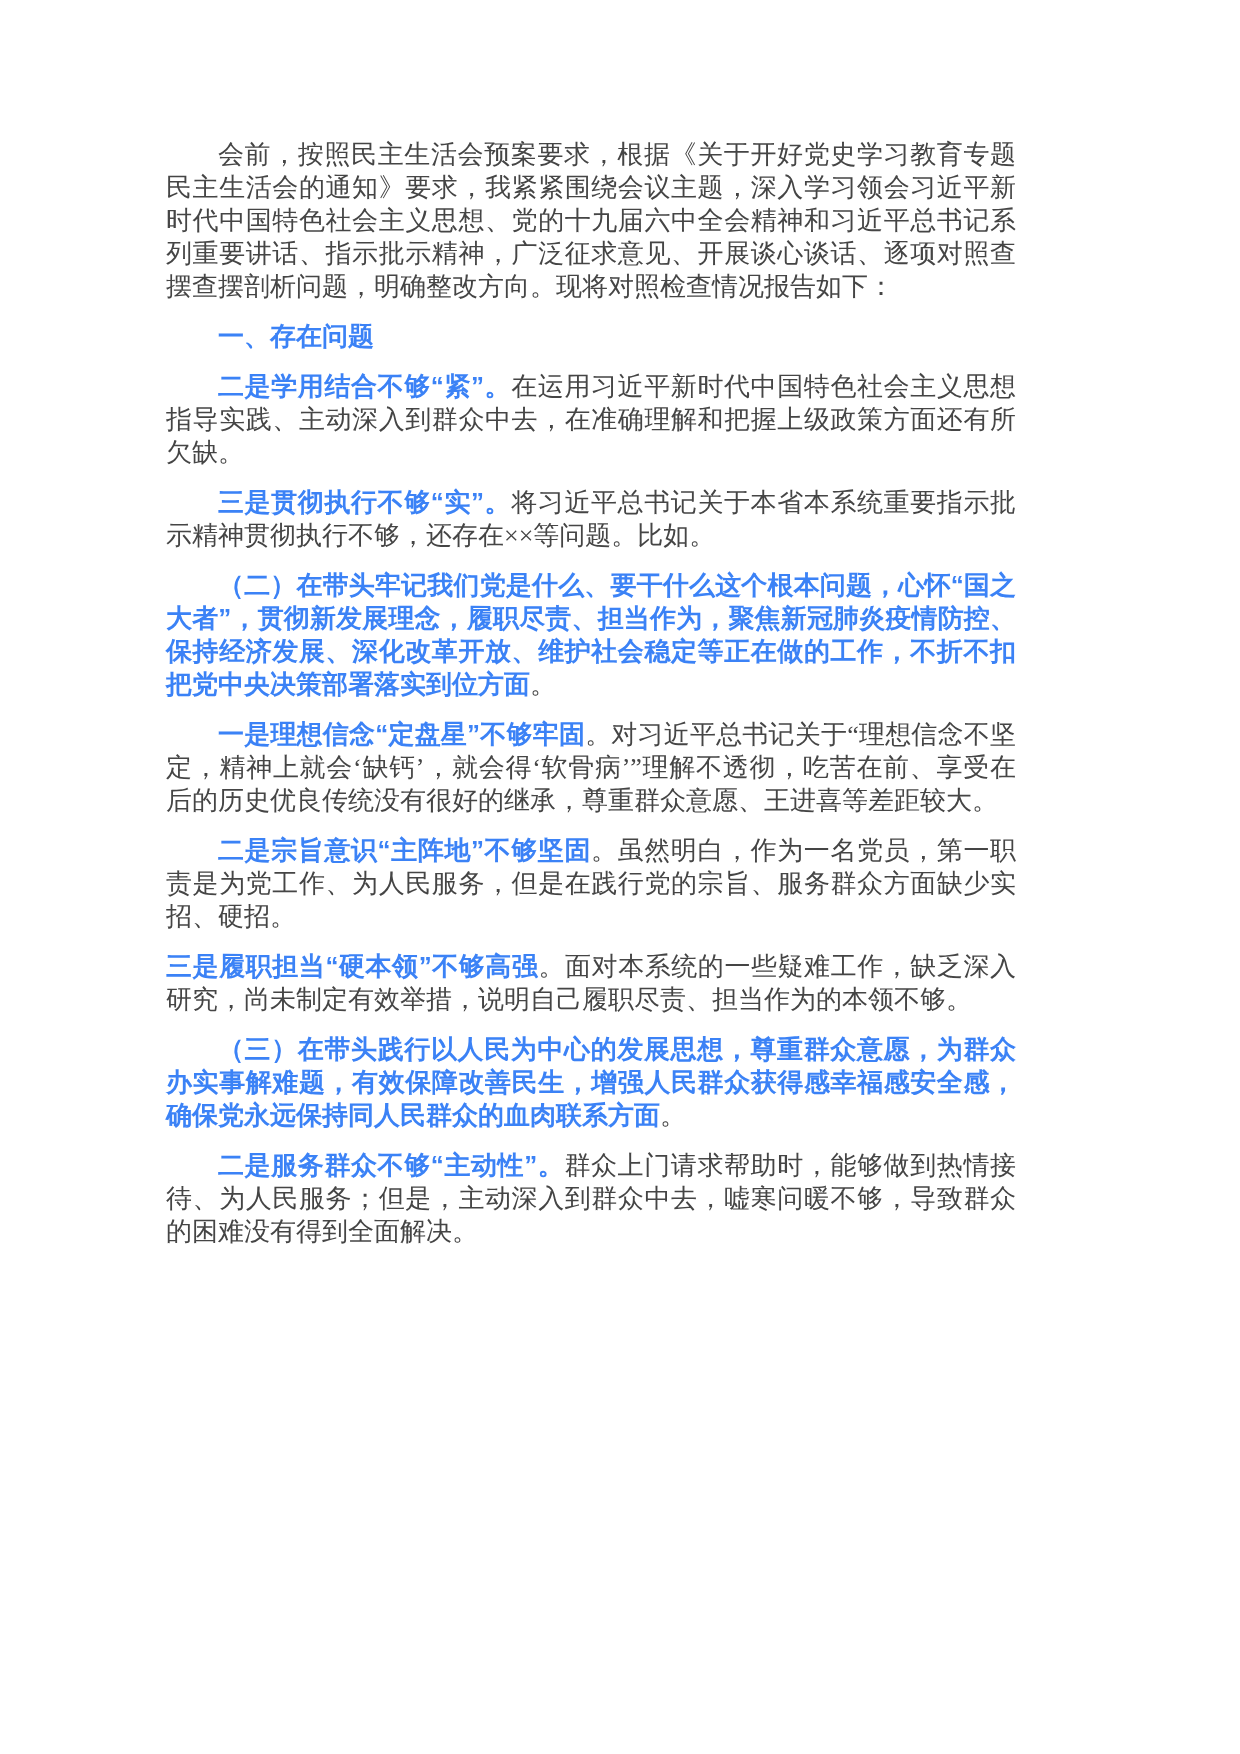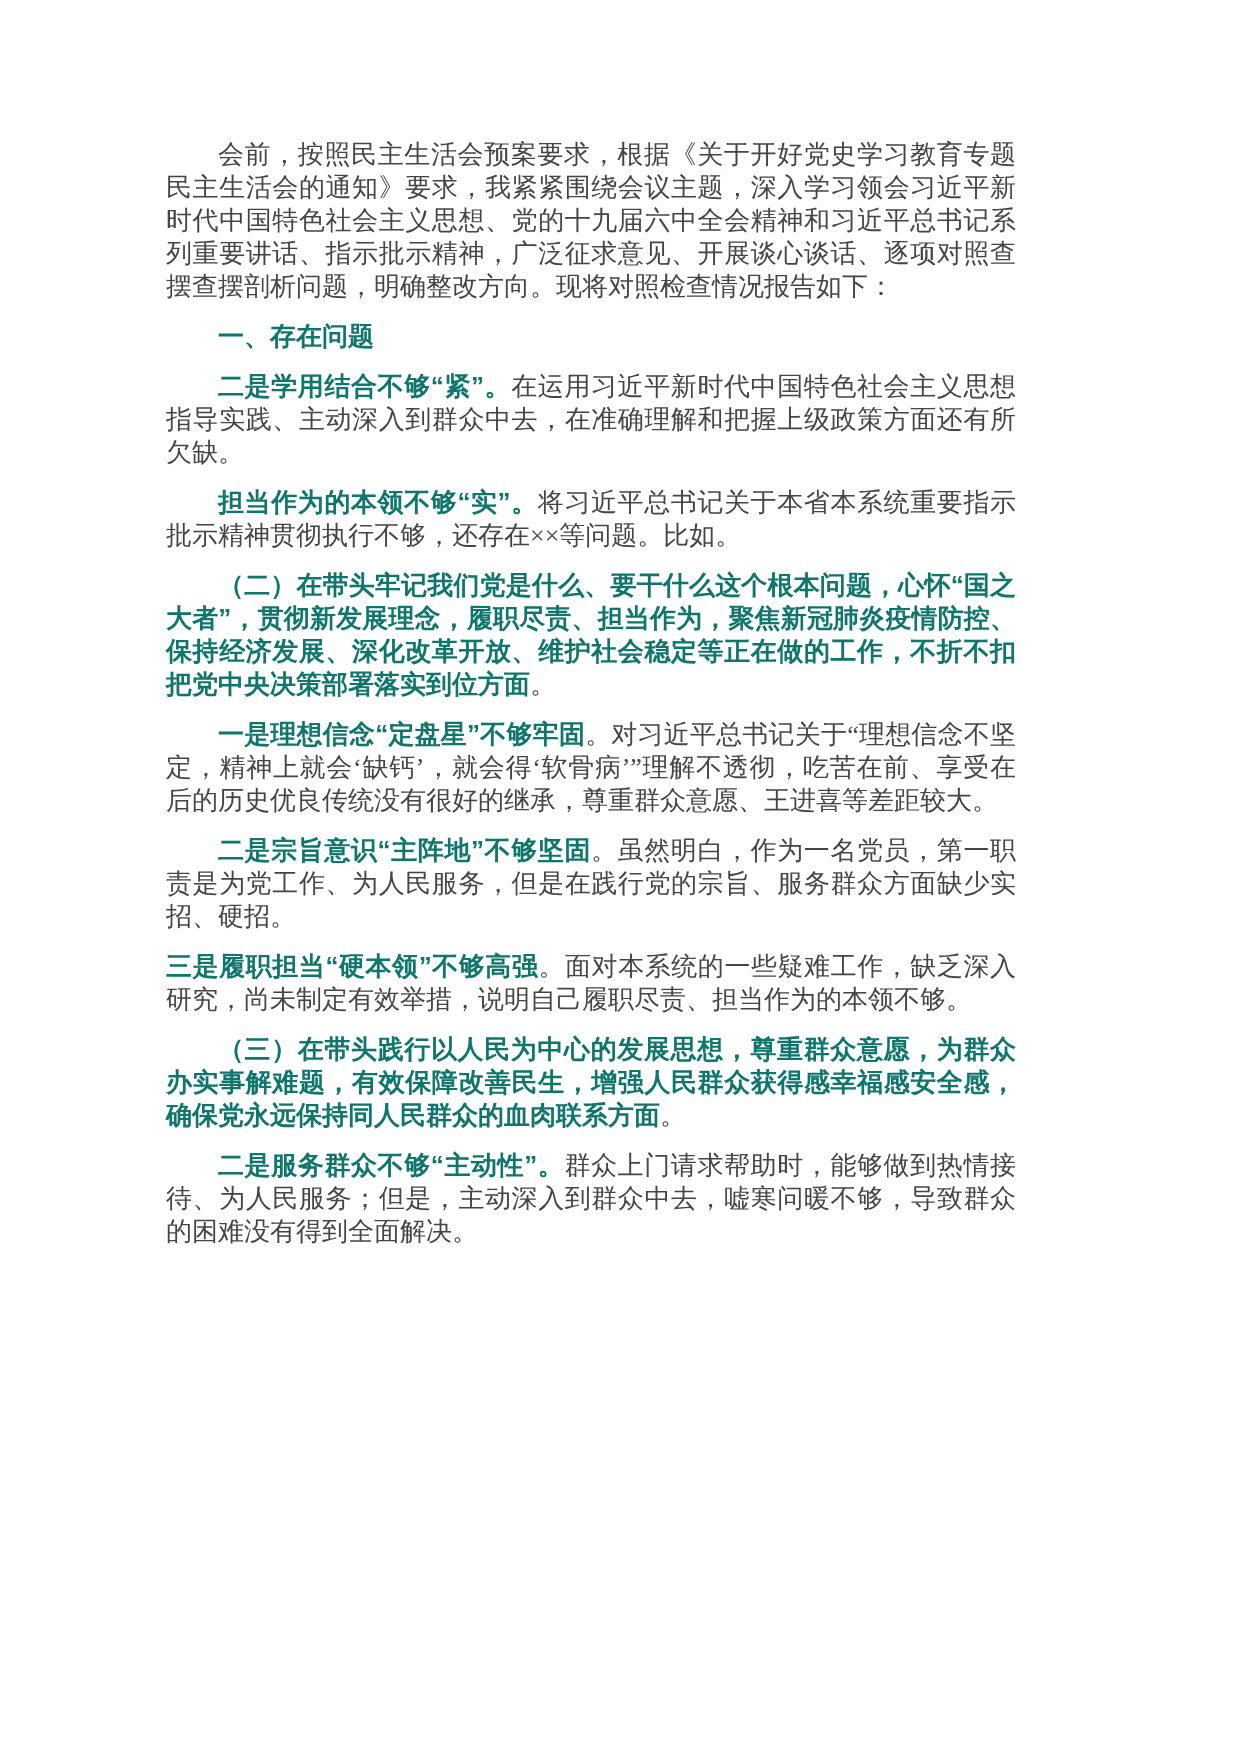--- a/index.html
+++ b/index.html
@@ -24,38 +24,38 @@
     text-align: justify;
     text-justify: inter-ideograph;
     font-family: "Liberation Serif", serif;
     color: #454545;
     word-break: break-all;
   }
   .doc p.indent { text-indent: 2em; }
   .doc .b {
     font-family: "Liberation Sans", sans-serif;
     font-weight: 700;
-    color: #0f766e;
+    color: #3b82f6;
   }
 </style>
 </head>
 <body>
 
 <div class="page">
   <div class="doc">
 
     <p class="indent"><span>会前，按照民主生活会预案要求，根据《关于开好党史学习教育专题民主生活会的通知》要求，我紧紧围绕会议主题，深入学习领会习近平新时代中国特色社会主义思想、党的十九届六中全会精神和习近平总书记系列重要讲话、指示批示精神，广泛征求意见、开展谈心谈话、逐项对照查摆查摆剖析问题，明确整改方向。现将对照检查情况报告如下：</span></p>
 
     <p class="indent"><span class="b">一、存在问题</span></p>
 
 
 
     <p class="indent"><span class="b">二是学用结合不够“紧”。</span><span>在运用习近平新时代中国特色社会主义思想指导实践、主动深入到群众中去，在准确理解和把握上级政策方面还有所欠缺。</span></p>
 
-    <p class="indent"><span class="b">担当作为的本领不够“实”。</span><span>将习近平总书记关于本省本系统重要指示批示精神贯彻执行不够，还存在××等问题。比如。</span></p>
+    <p class="indent"><span class="b">三是贯彻执行不够“实”。</span><span>将习近平总书记关于本省本系统重要指示批示精神贯彻执行不够，还存在××等问题。比如。</span></p>
 
     <p class="indent"><span class="b">（二）在带头牢记我们党是什么、要干什么这个根本问题，心怀“国之大者”，贯彻新发展理念，履职尽责、担当作为，聚焦新冠肺炎疫情防控、保持经济发展、深化改革开放、维护社会稳定等正在做的工作，不折不扣把党中央决策部署落实到位方面</span><span>。</span></p>
 
     <p class="indent"><span class="b">一是理想信念“定盘星”不够牢固</span><span>。对习近平总书记关于“理想信念不坚定，精神上就会‘缺钙’，就会得‘软骨病’”理解不透彻，吃苦在前、享受在后的历史优良传统没有很好的继承，尊重群众意愿、王进喜等差距较大。</span></p>
 
     <p class="indent"><span class="b">二是宗旨意识“主阵地”不够坚固</span><span>。虽然明白，作为一名党员，第一职责是为党工作、为人民服务，但是在践行党的宗旨、服务群众方面缺少实招、硬招。</span></p>
 
     <p><span class="b">三是履职担当“硬本领”不够高强</span><span>。面对本系统的一些疑难工作，缺乏深入研究，尚未制定有效举措，说明自己履职尽责、担当作为的本领不够。</span></p>
 
     <p class="indent"><span class="b">（三）在带头践行以人民为中心的发展思想，尊重群众意愿，为群众办实事解难题，有效保障改善民生，增强人民群众获得感幸福感安全感，确保党永远保持同人民群众的血肉联系方面</span><span>。</span></p>

